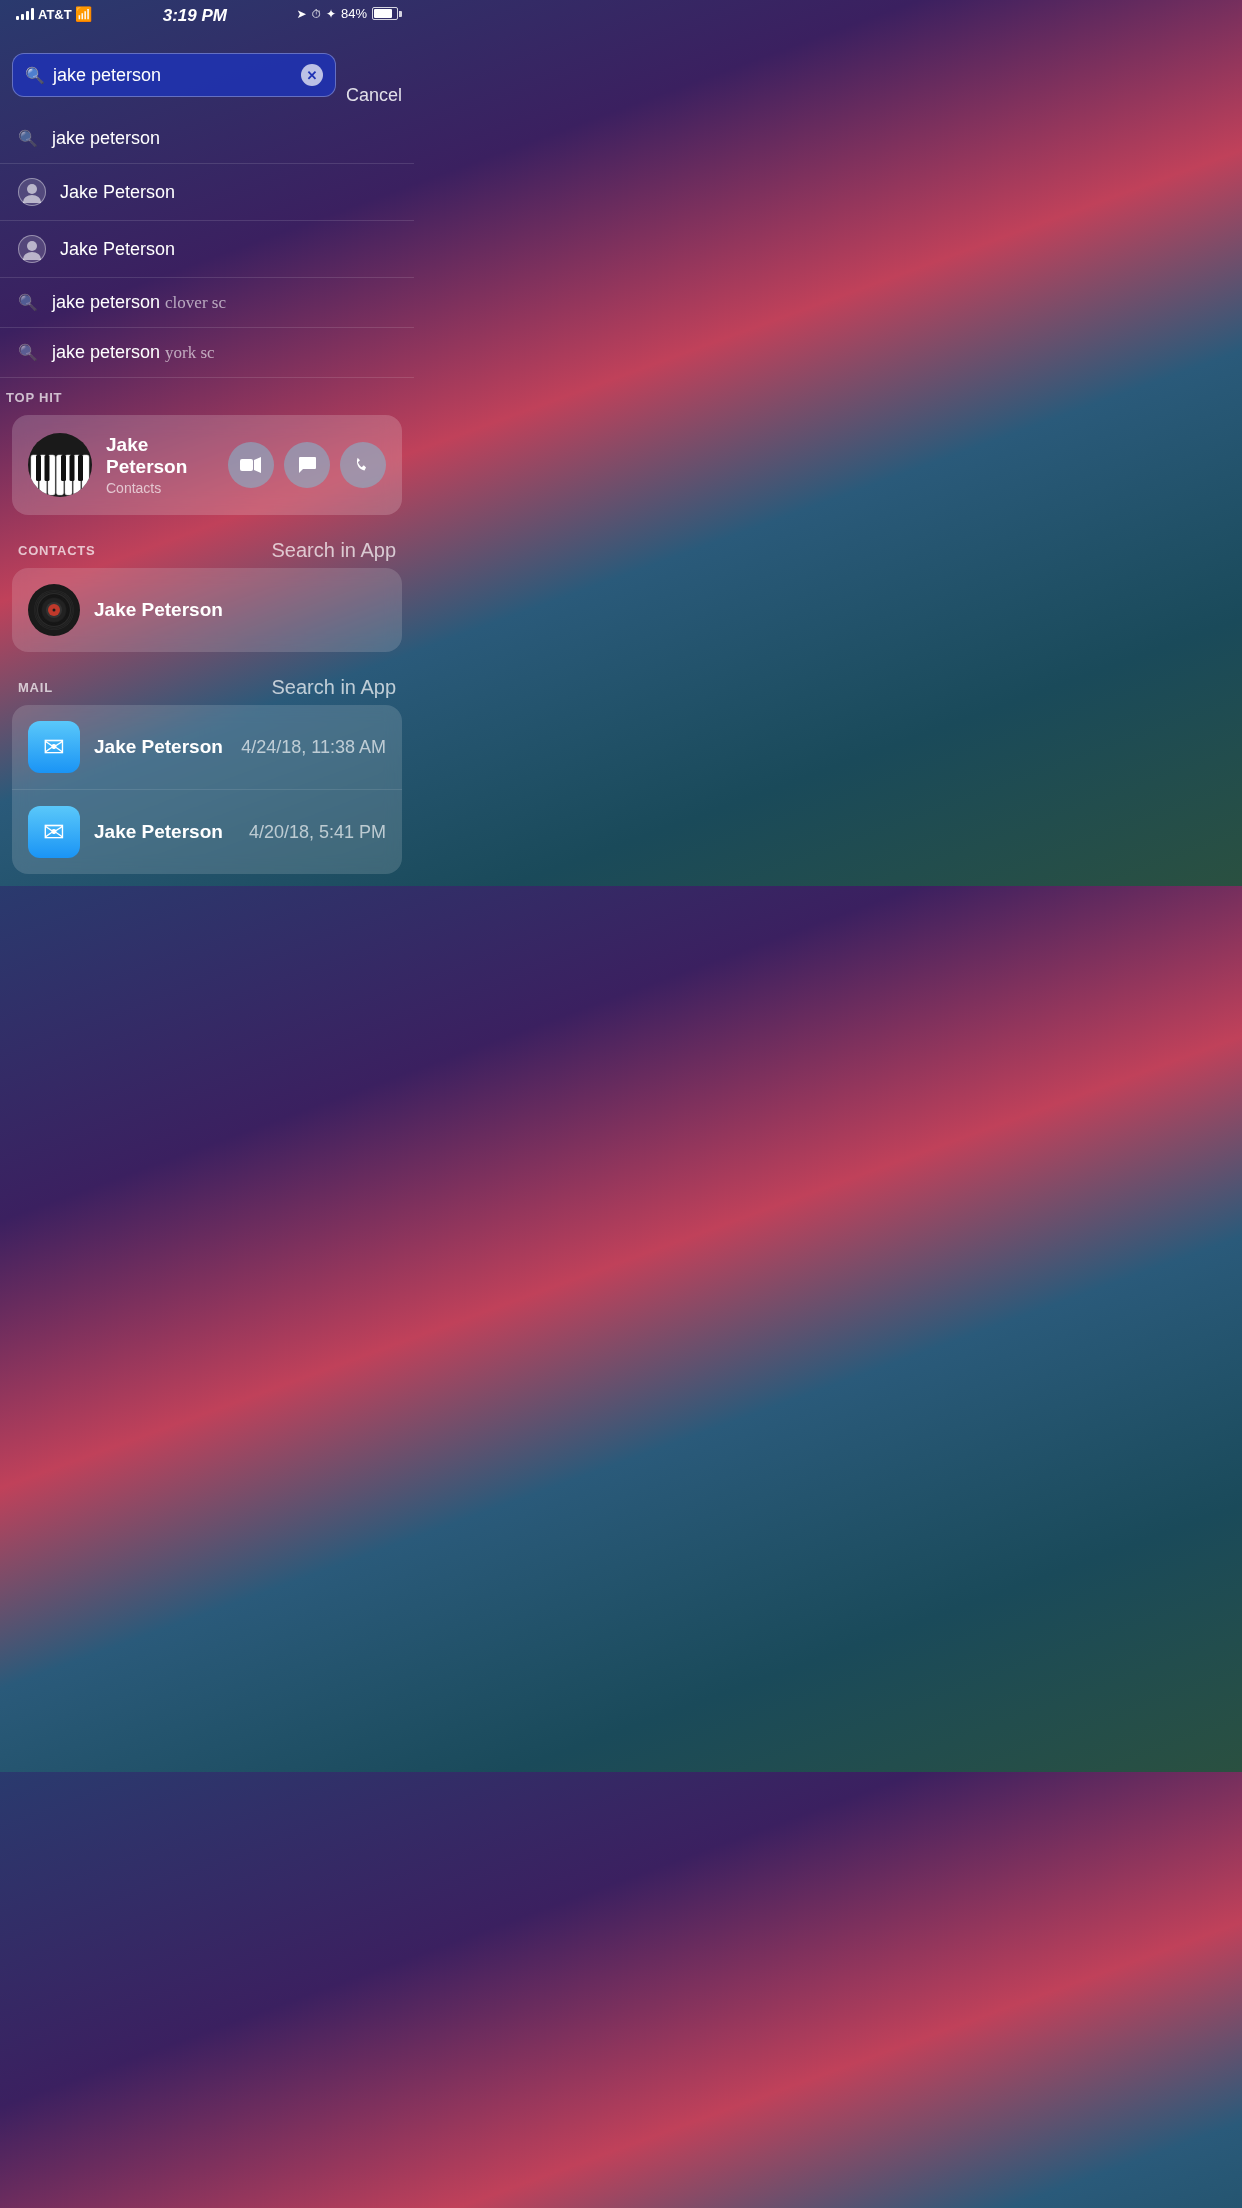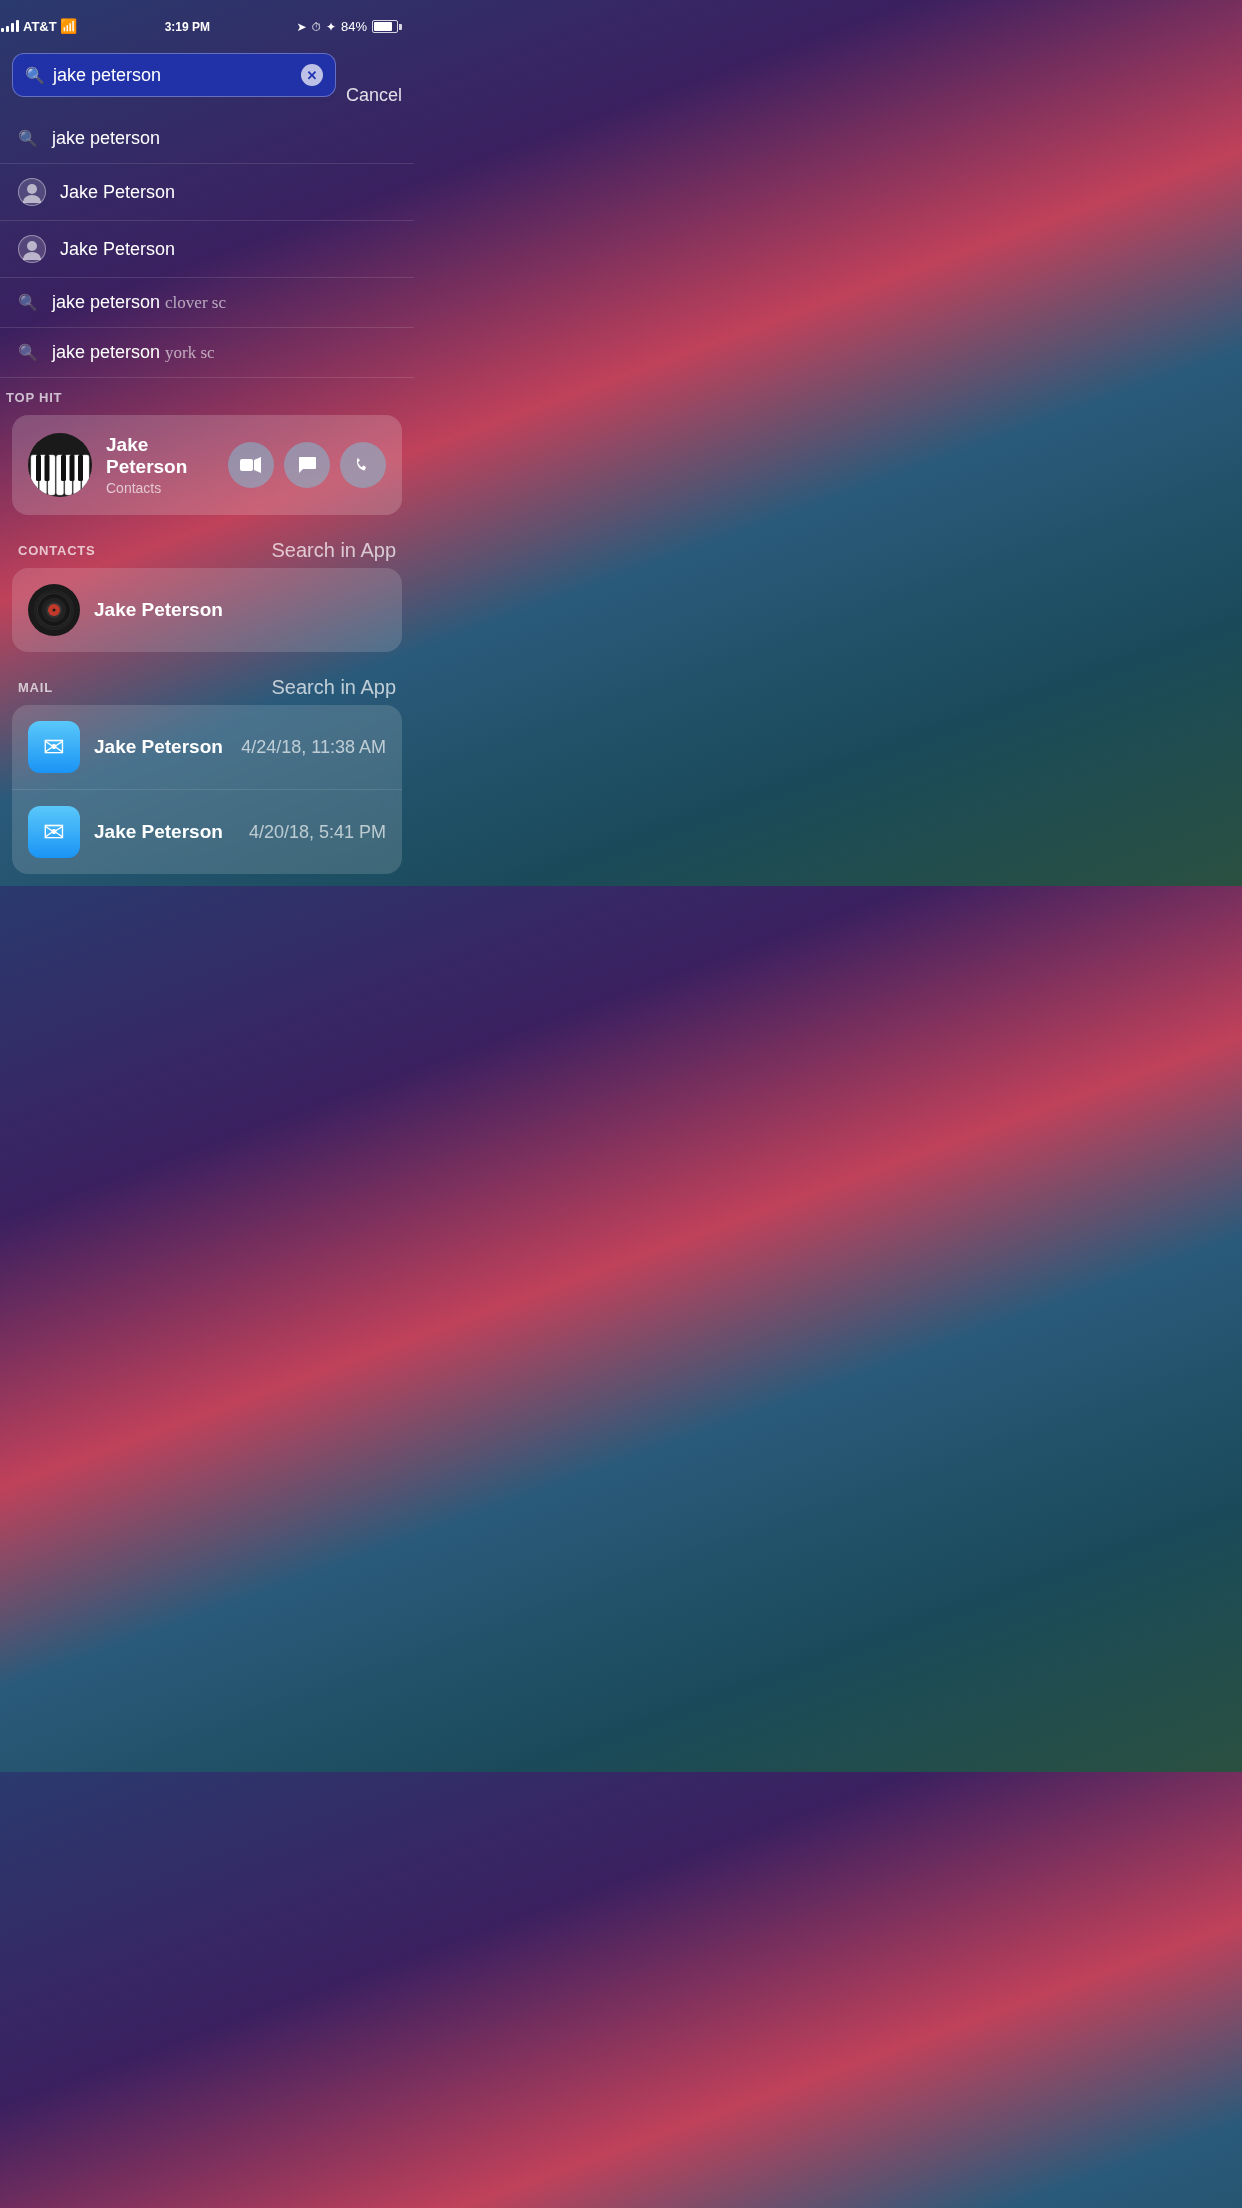--- a/index.html
+++ b/index.html
@@ -11,22 +11,22 @@
       background: linear-gradient(160deg, #2a3a6e 0%, #3b2060 25%, #c0415a 45%, #2a5a7a 60%, #1a4a5a 80%, #2a5040 100%);
       font-family: -apple-system, 'San Francisco', 'Helvetica Neue', sans-serif;
       overflow-x: hidden;
       position: relative;
     }
 
     
     .status-bar {
       display: flex;
       justify-content: space-between;
-      align-items: flex-end;
-      padding: 6px 16px 4px 1px;
+      align-items: flex-start;
+      padding: 6px 16px 4px 16px;
       height: 38px;
     }
     .status-left {
       display: flex;
       align-items: center;
       gap: 4px;
       font-size: 13px;
       font-weight: 600;
       color: #fff;
     }
@@ -39,23 +39,24 @@
     .signal-bar {
       width: 3px;
       background: #fff;
       border-radius: 1px;
     }
     .wifi-icon {
       font-size: 14px;
       color: #fff;
     }
     .status-center {
-      font-size: 12px;
+      font-size: 17px;
       font-weight: 600;
       color: #fff;
+      font-style: italic;
     }
     .status-right {
       display: flex;
       align-items: center;
       gap: 5px;
       font-size: 13px;
       color: #fff;
     }
     .battery-icon {
       width: 26px;

